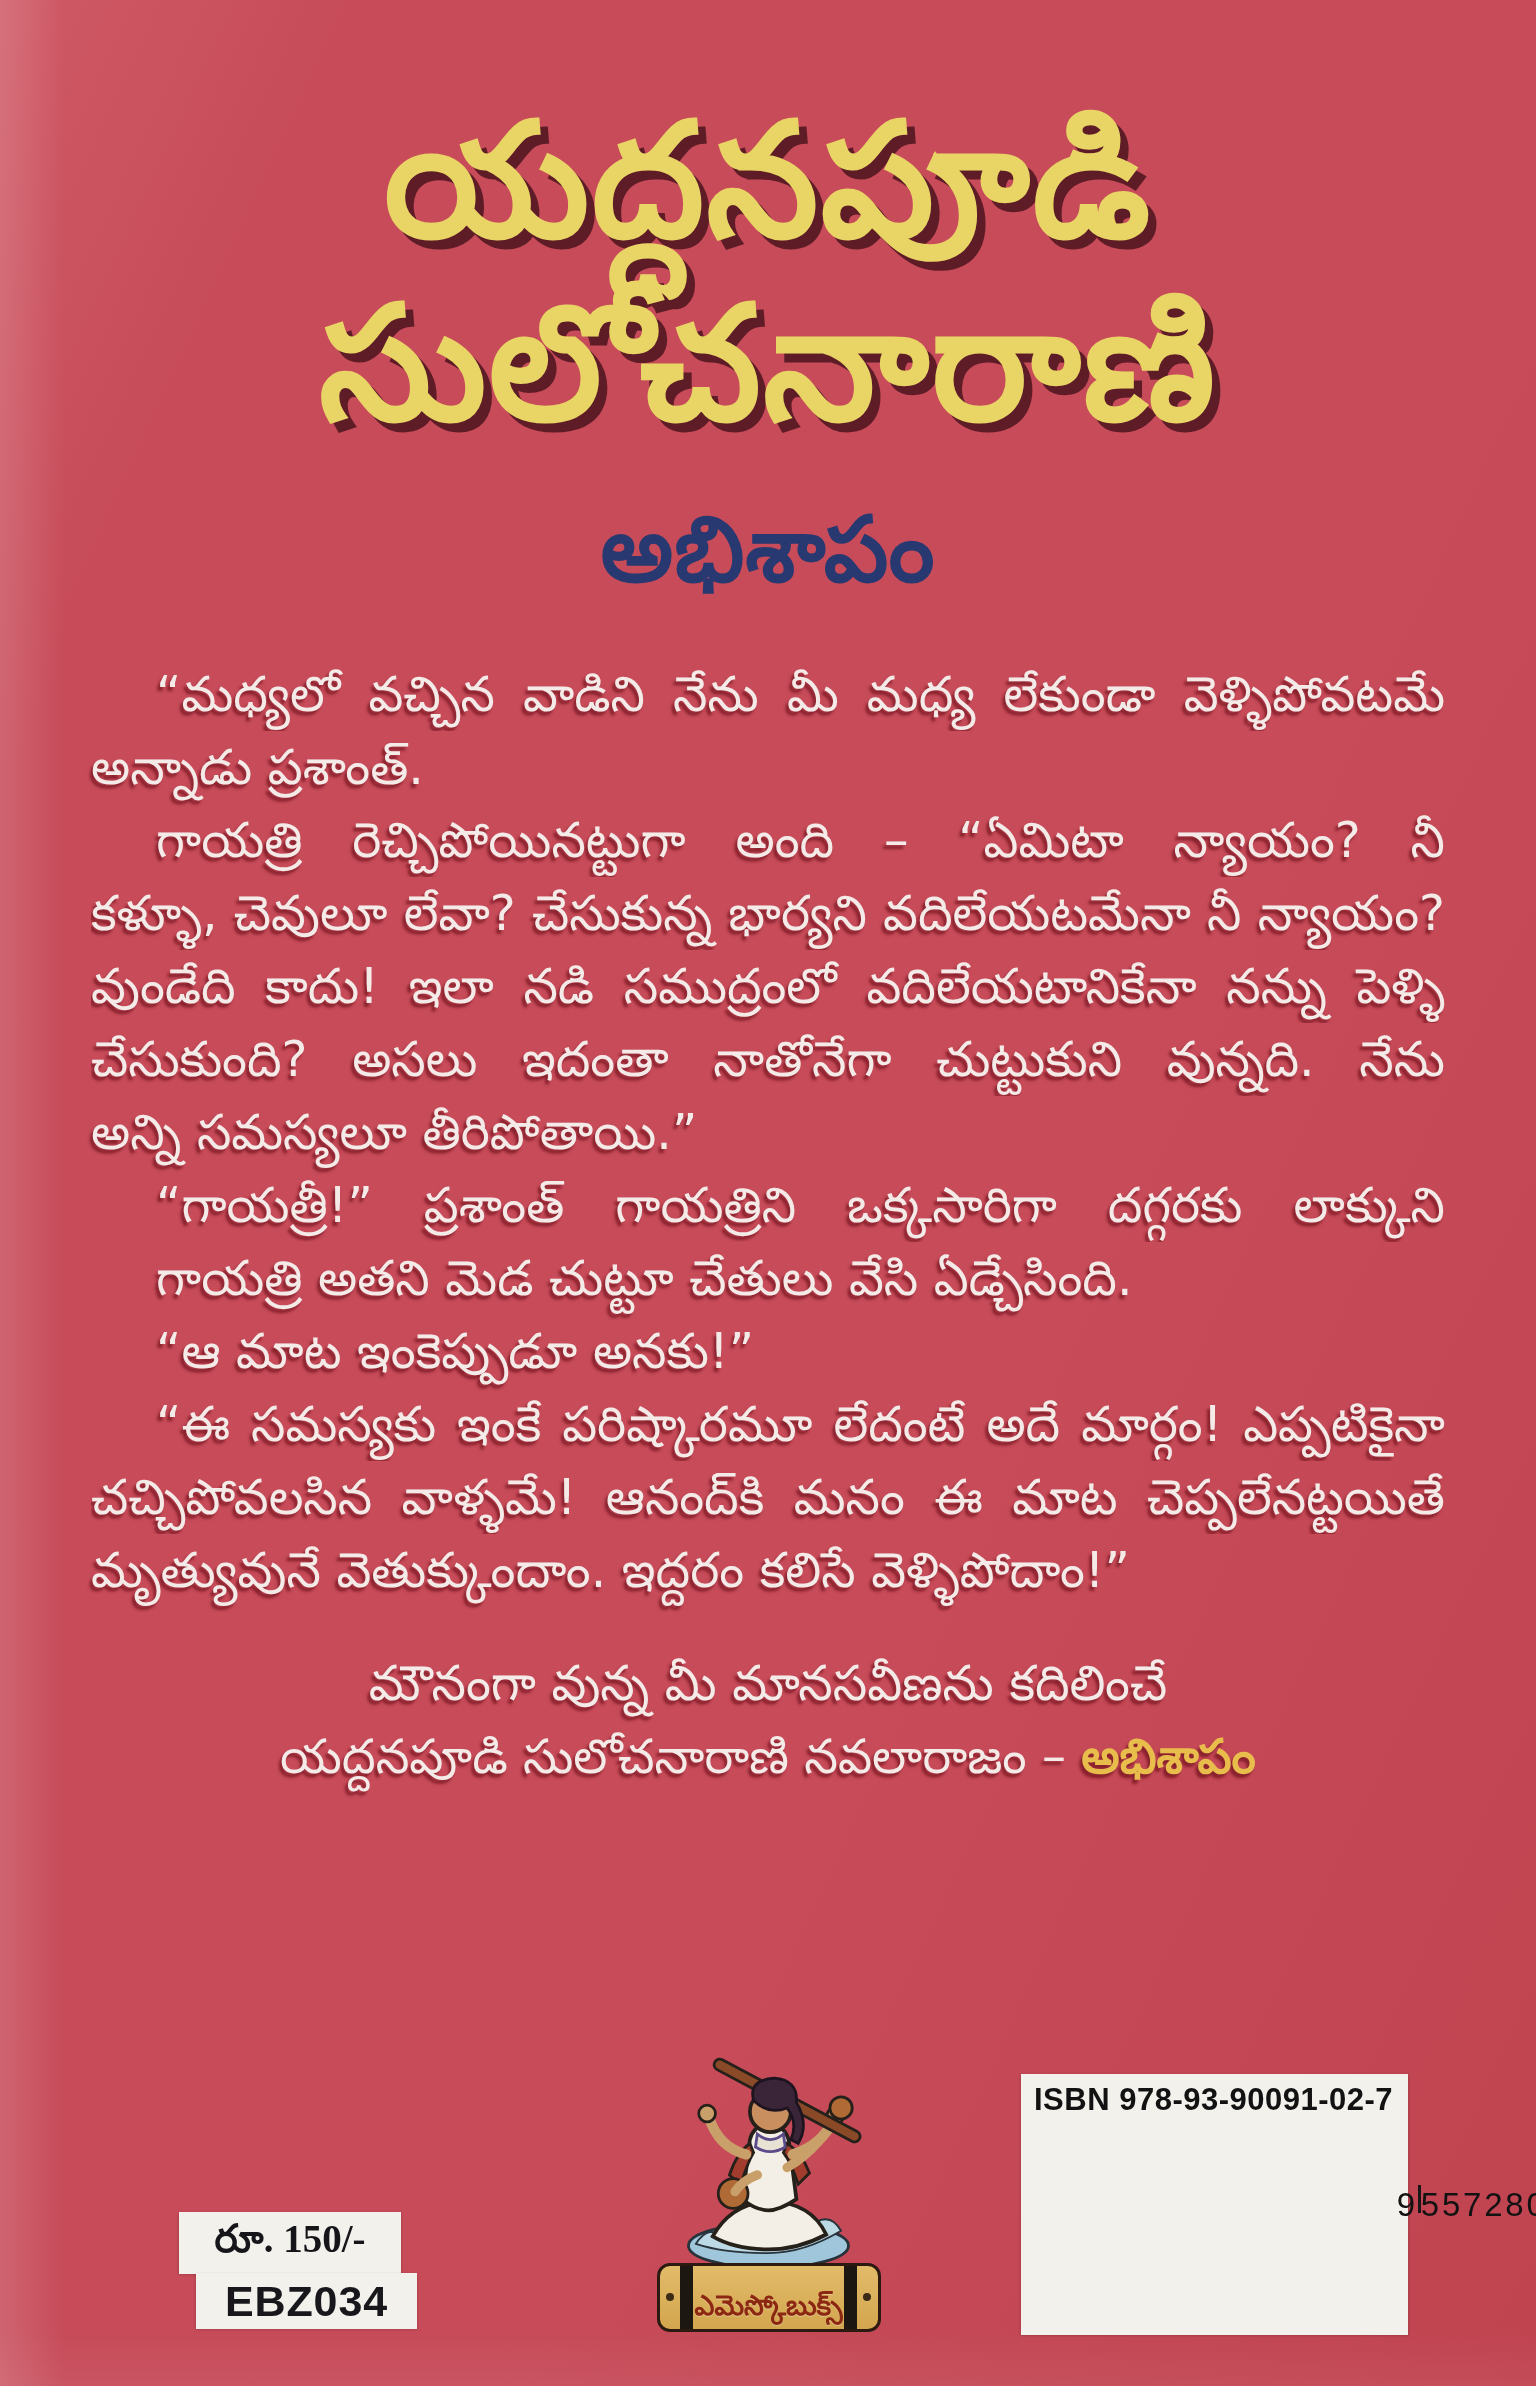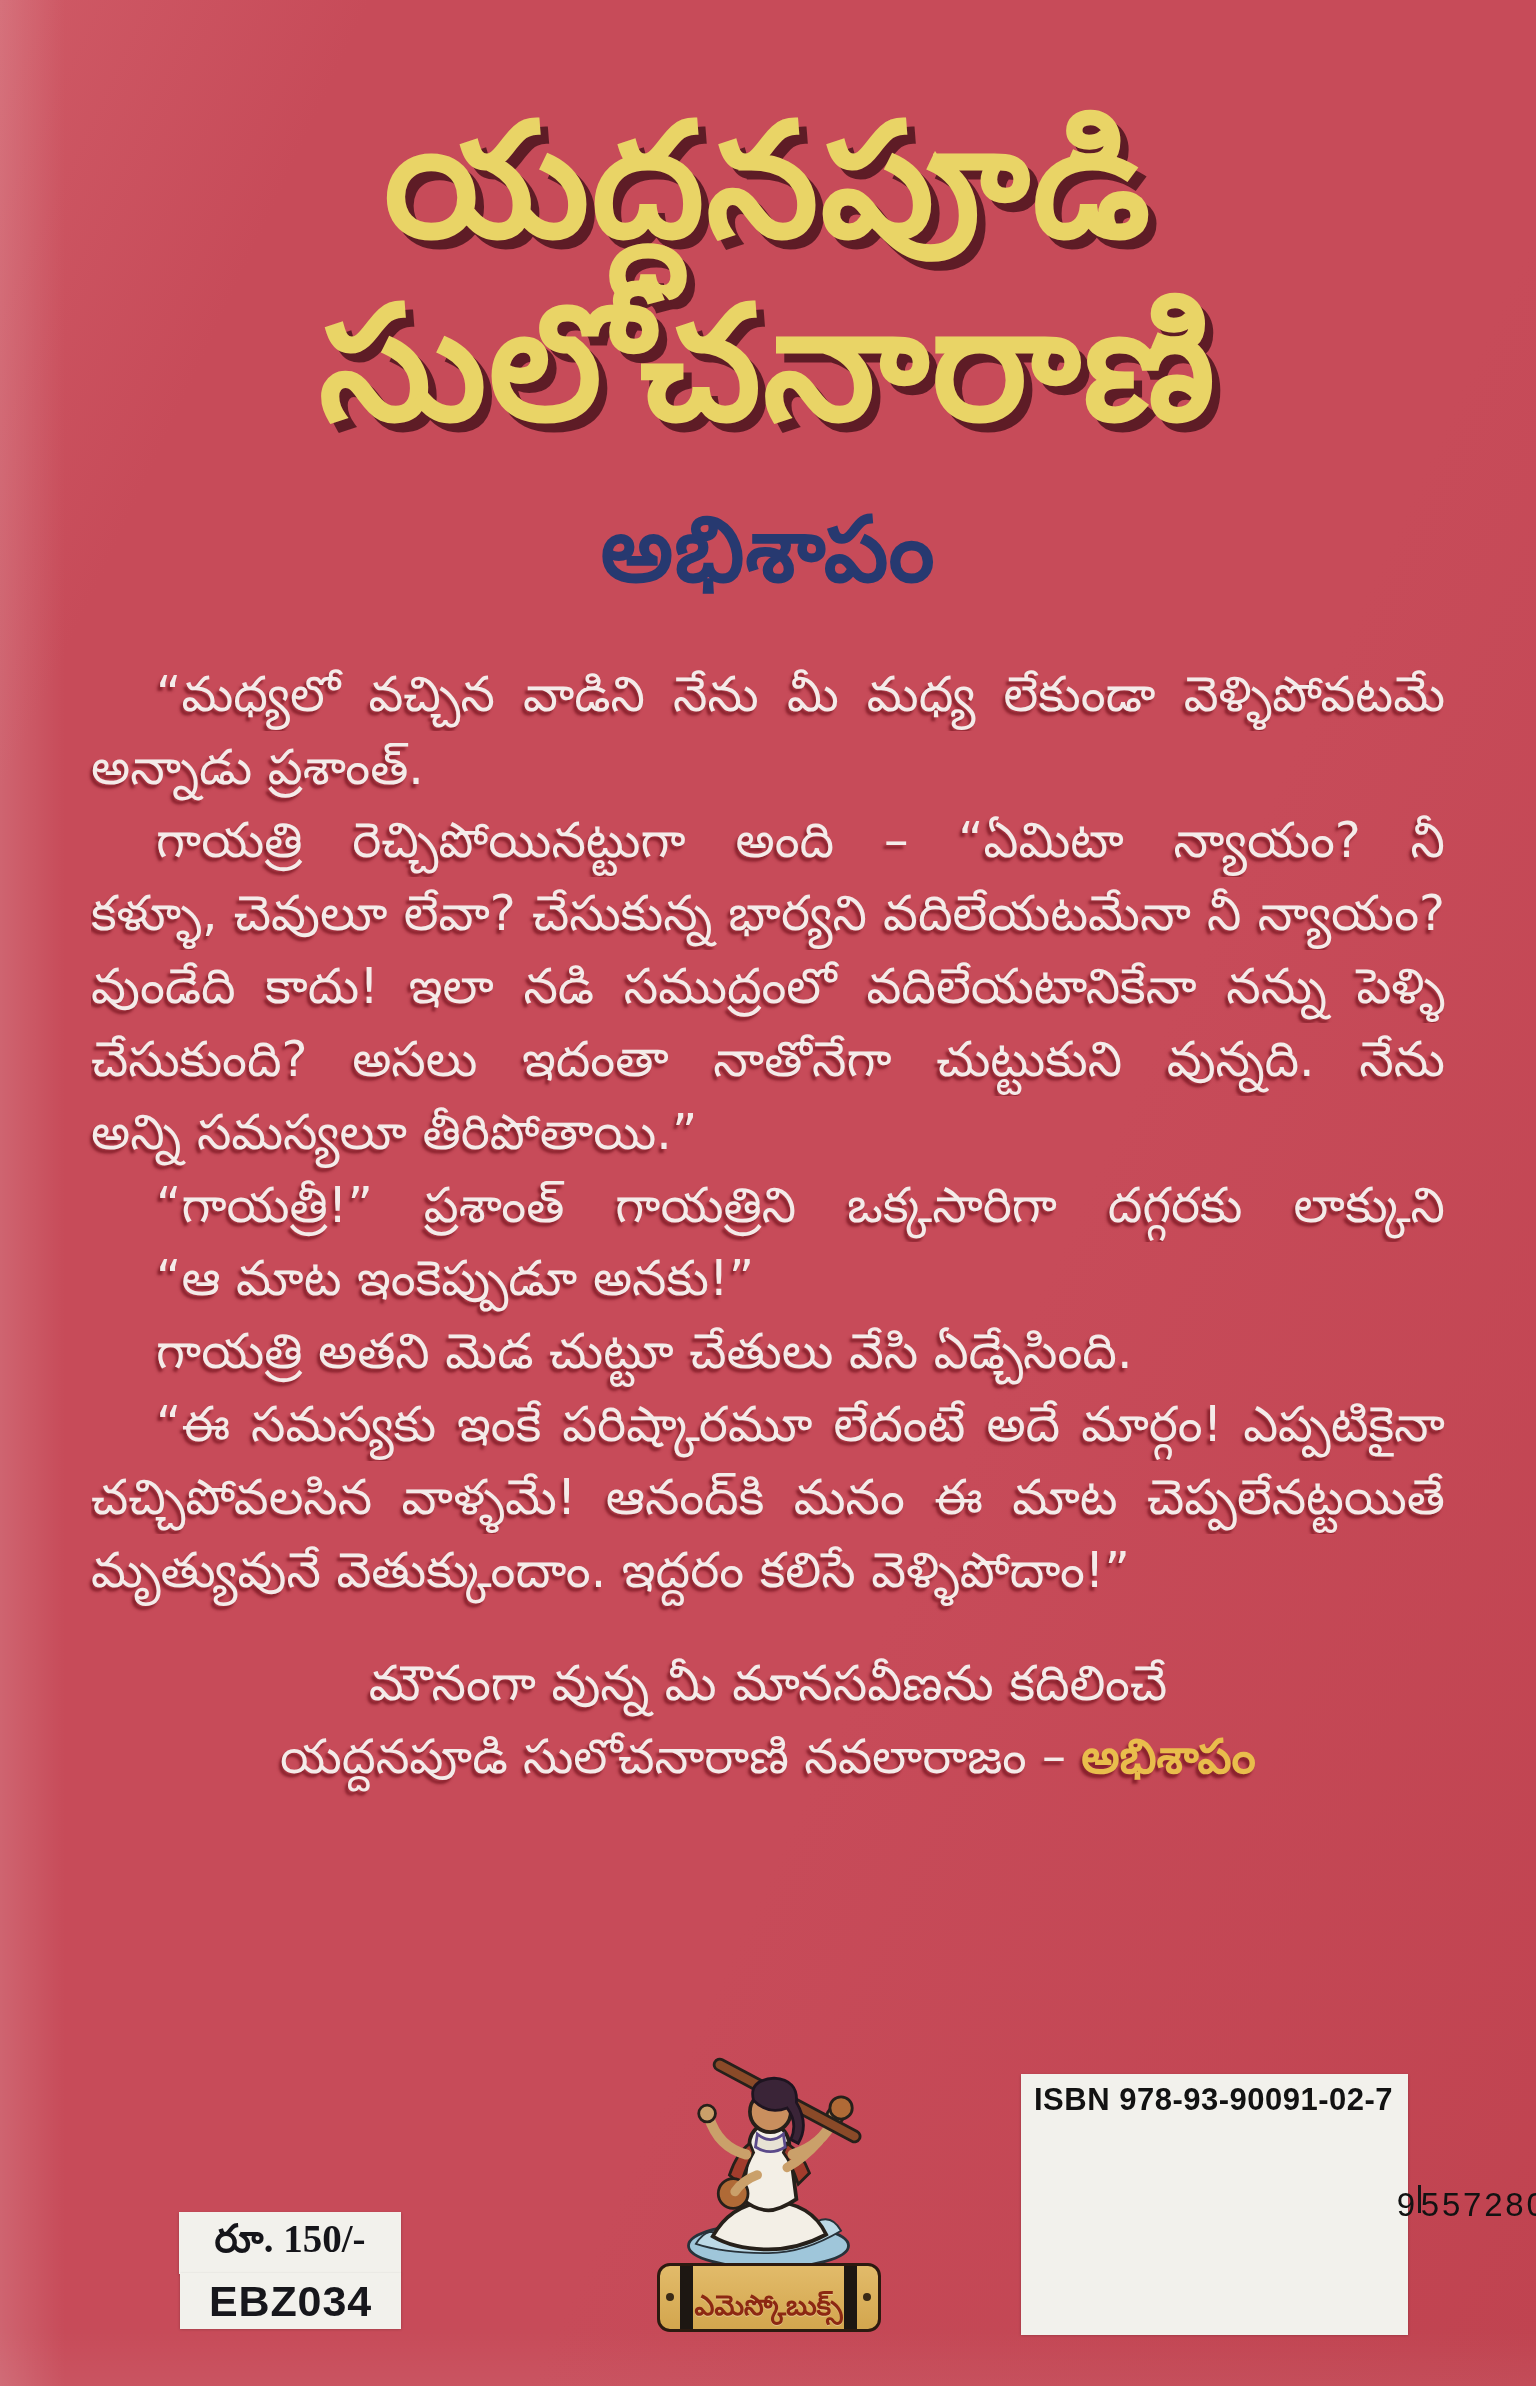--- a/index.html
+++ b/index.html
@@ -76,21 +76,21 @@
   .price-box{
     position:absolute;left:179px;top:2175px;width:222px;height:62px;
     background:var(--label-bg,#f2f1ec);
     display:flex;align-items:center;justify-content:center;
     color:#15151a;font-size:39px;font-weight:700;
     font-family:"Liberation Serif","DejaVu Serif",serif;
     box-shadow:0 0.9px 2.8px rgba(0,0,0,0.25);
     margin-top:37px;
   }
   .code-box{
-    position:absolute;left:180px;top:2273px;width:221px;height:56px;
+    position:absolute;left:196px;top:2273px;width:221px;height:56px;
     background:var(--label-bg,#f2f1ec);
     display:flex;align-items:center;justify-content:center;
     color:#17171c;font-size:43px;font-weight:700;
     font-family:"Liberation Sans","DejaVu Sans",sans-serif;
     letter-spacing:0.9px;
     box-shadow:0 0.9px 2.8px rgba(0,0,0,0.25);
   }
 
   
   .publisher{position:absolute;left:651px;top:2032px;width:235px;height:300px;}
@@ -168,22 +168,22 @@
   <div class="excerpt">
     <div>
         <div class="line indent-justify">“మధ్యలో వచ్చిన వాడిని నేను మీ మధ్య లేకుండా వెళ్ళిపోవటమే న్యాయం”</div>
         <div class="line left">అన్నాడు ప్రశాంత్.</div>
         <div class="line indent-justify">గాయత్రి రెచ్చిపోయినట్టుగా అంది – “ఏమిటా న్యాయం? నీ న్యాయానికి</div>
         <div class="line justify">కళ్ళూ, చెవులూ లేవా? చేసుకున్న భార్యని వదిలేయటమేనా నీ న్యాయం?</div>
         <div class="line justify">వుండేది కాదు! ఇలా నడి సముద్రంలో వదిలేయటానికేనా నన్ను పెళ్ళి</div>
         <div class="line justify">చేసుకుంది? అసలు ఇదంతా నాతోనేగా చుట్టుకుని వున్నది. నేను చచ్చిపోతే</div>
         <div class="line left">అన్ని సమస్యలూ తీరిపోతాయి.”</div>
         <div class="line indent-justify">“గాయత్రీ!” ప్రశాంత్ గాయత్రిని ఒక్కసారిగా దగ్గరకు లాక్కుని హృదయానికి</div>
+        <div class="line indent">గాయత్రి అతని మెడ చుట్టూ చేతులు వేసి ఏడ్చేసింది.</div>
         <div class="line indent">“ఆ మాట ఇంకెప్పుడూ అనకు!”</div>
-        <div class="line indent">గాయత్రి అతని మెడ చుట్టూ చేతులు వేసి ఏడ్చేసింది.</div>
         <div class="line indent-justify">“ఈ సమస్యకు ఇంకే పరిష్కారమూ లేదంటే అదే మార్గం! ఎప్పటికైనా</div>
         <div class="line justify">చచ్చిపోవలసిన వాళ్ళమే! ఆనంద్‌కి మనం ఈ మాట చెప్పలేనట్టయితే</div>
         <div class="line left">మృత్యువునే వెతుక్కుందాం. ఇద్దరం కలిసే వెళ్ళిపోదాం!”</div>
         <div class="line center">మౌనంగా వున్న మీ మానసవీణను కదిలించే</div>
       </div>
     <div class="credit-line">
       <span>యద్దనపూడి సులోచనారాణి నవలారాజం – </span><span class="highlight">అభిశాపం</span>
     </div>
   </div>
 

